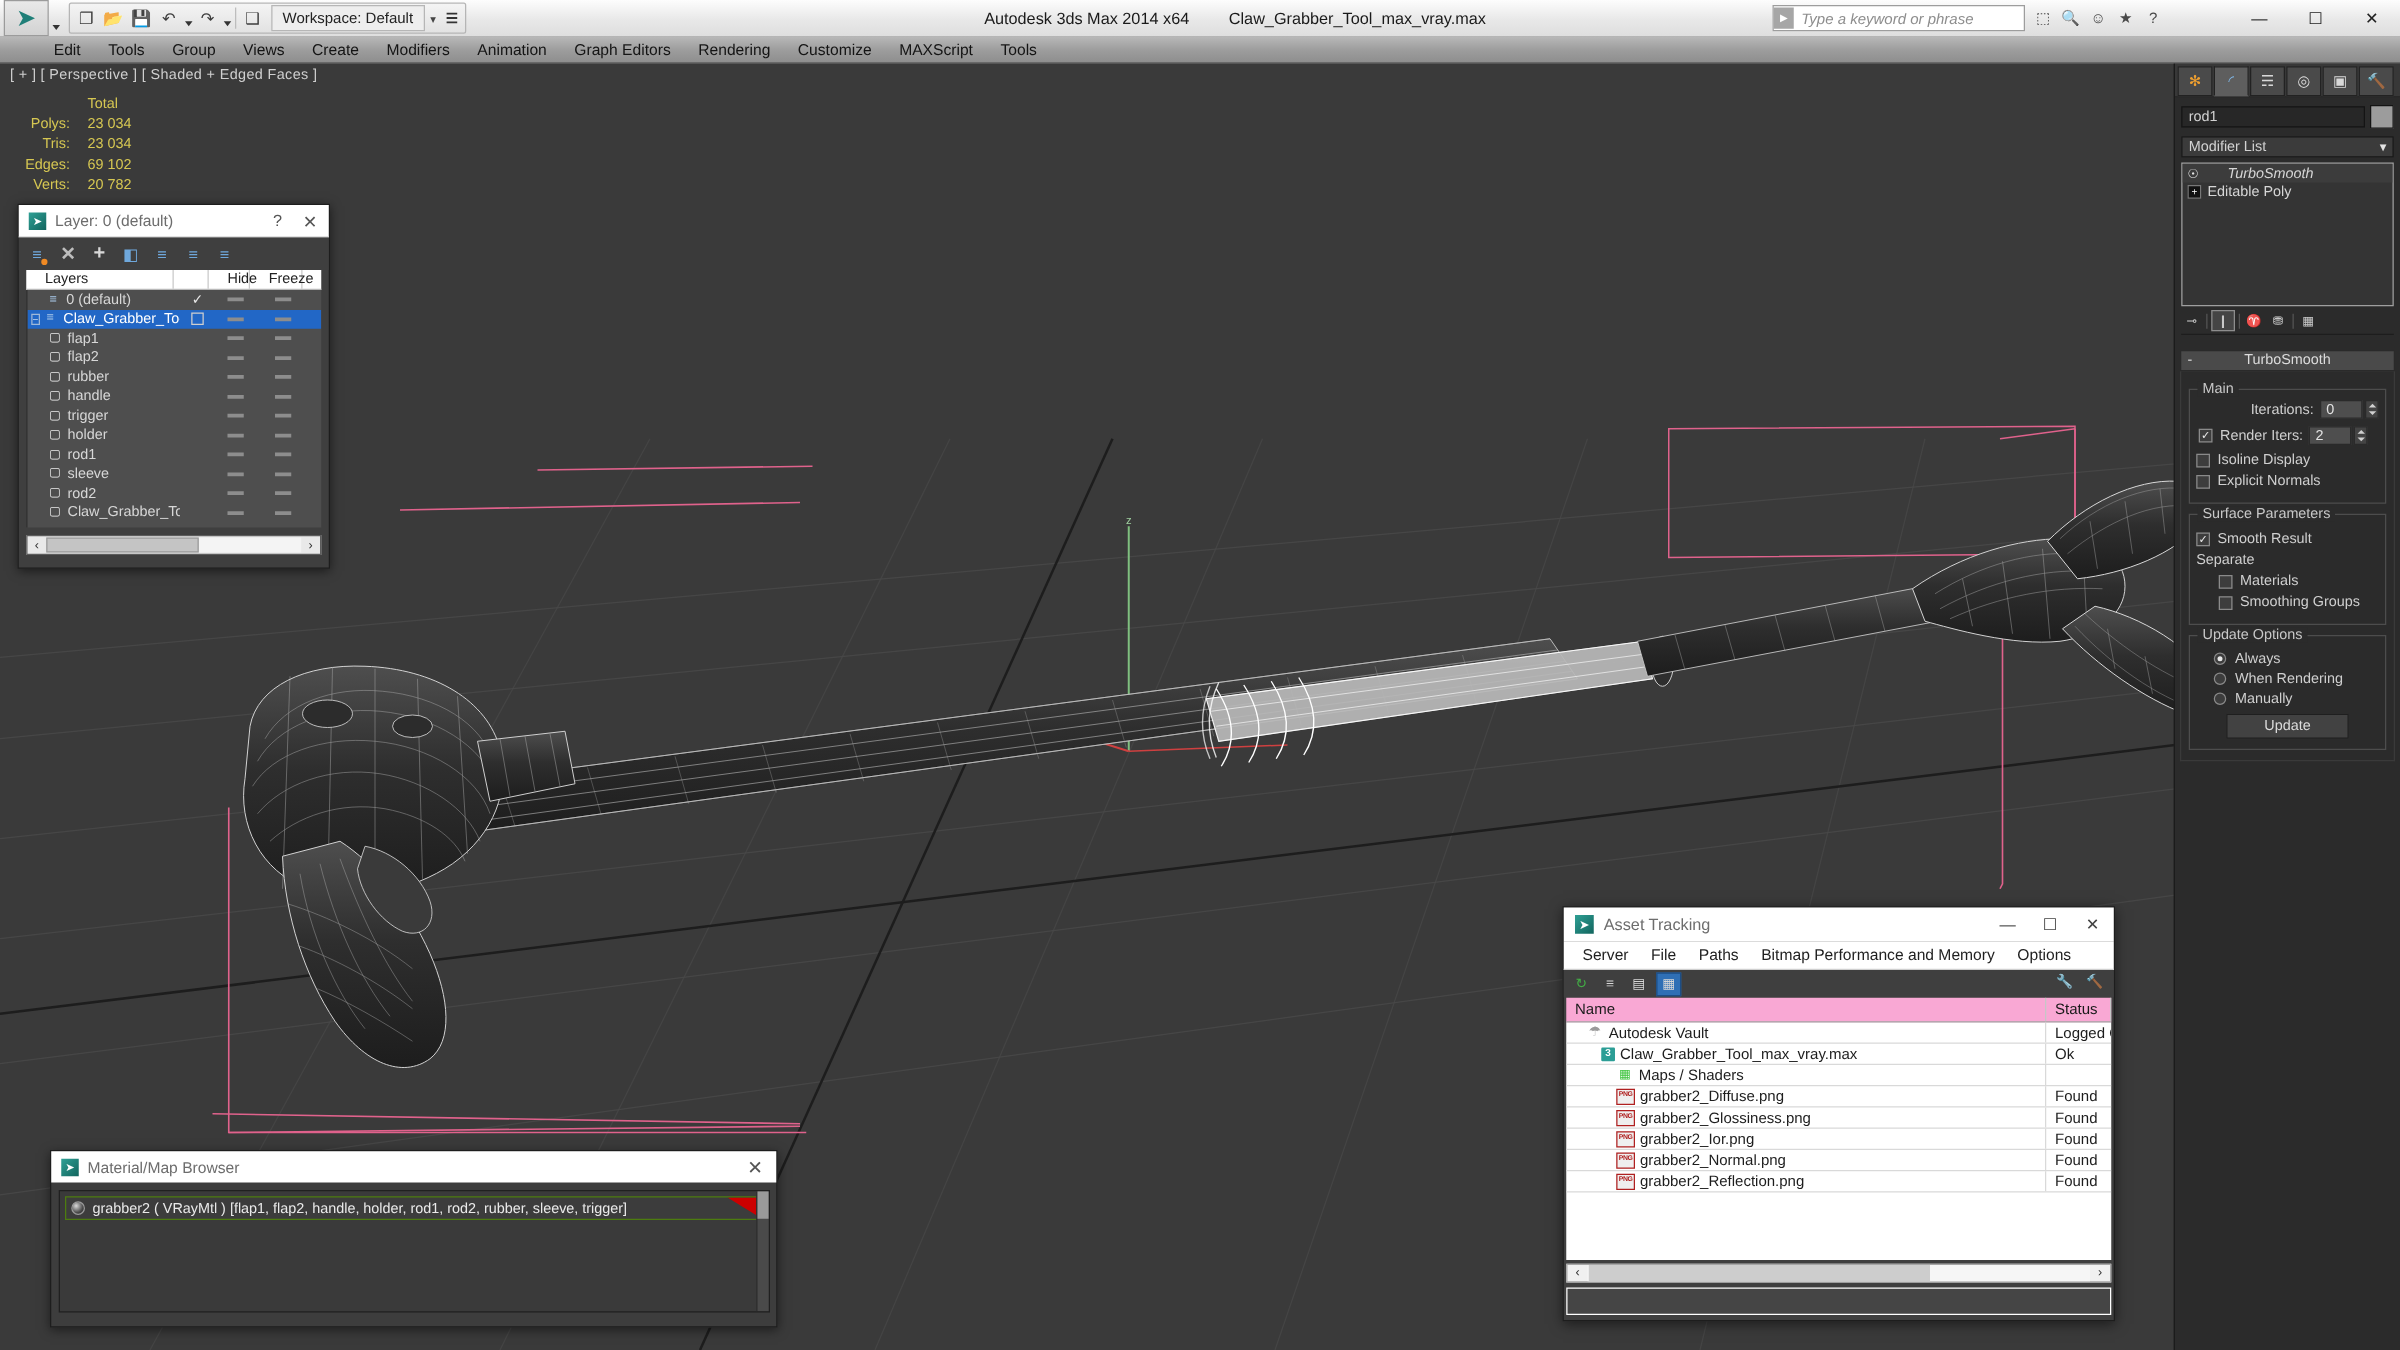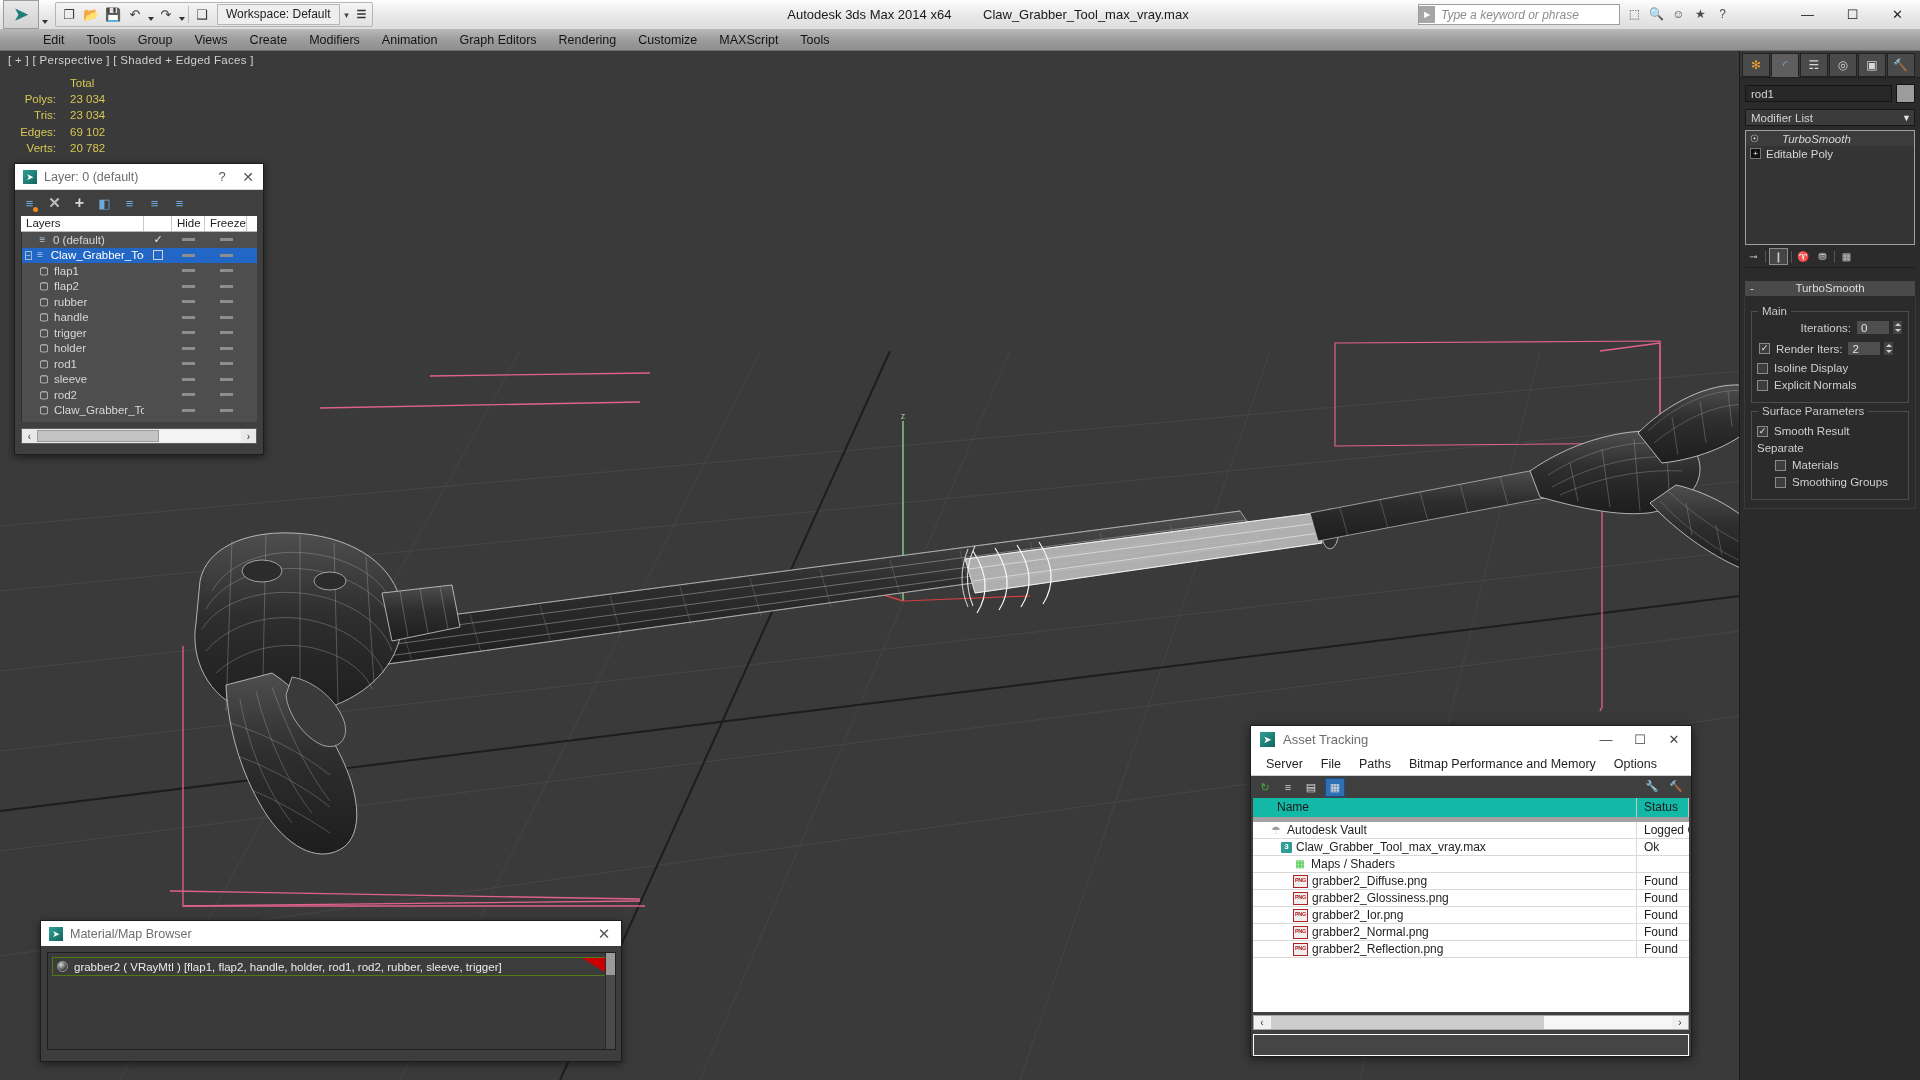--- a/index.html
+++ b/index.html
@@ -217,21 +217,21 @@
   }
   .ld-tb{width:19px;height:19px;display:flex;align-items:center;justify-content:center;position:relative;}
   .ld-tb .st{color:#6fa8dc;font-size:13px;line-height:1;}
   .ld-tb .xx{color:#bdbdbd;font-size:15px;font-weight:bold;}
   .ld-tb .pp{color:#d8d8d8;font-size:16px;font-weight:bold;}
   .ld-tb .dot{position:absolute;right:1px;bottom:1px;width:5px;height:5px;border-radius:50%;background:#f08a24;}
   .ld-hdr{
     display:flex;height:15px;background:#fff;border-bottom:1px solid #b9b9b9;align-items:center;
     margin:0 6px;
   }
-  .ld-hdr .c{color:#222;font-size:11.5px;padding-left:5px;border-right:1px solid #c9c9c9;height:15px;line-height:15px;box-sizing:border-box;}
+  .ld-hdr .c{color:#222;font-size:11.5px;padding-left:15px;border-right:1px solid #c9c9c9;height:15px;line-height:15px;box-sizing:border-box;}
   .ld-hdr .c.name{flex:1;}
   .ld-hdr .c.sel{width:28px;}
   .ld-hdr .c.hide{width:33px;}
   .ld-hdr .c.freeze{width:42px;}
   .ld-hdr .c.last{width:10px;border-right:none;}
   .ld-list{
     margin:0 6px;height:190px;background:#4e4e4e;overflow:hidden;position:relative;
     border-left:1px solid #2e2e2e;
   }
   .lrow{display:flex;align-items:center;height:15.5px;font-size:11.5px;color:#d7d7d7;}
@@ -327,21 +327,21 @@
   .at-toolbar{
     height:22px;background:#3f3f3f;display:flex;align-items:center;padding-left:5px;gap:5px;
     position:relative;
   }
   .at-tb{width:18px;height:17px;display:flex;align-items:center;justify-content:center;font-size:11px;}
   .at-tb.boxed{background:#2f6fb5;border:1px solid #1d4d84;}
   .at-tb .g{color:#d6d6d6;font-size:11px;line-height:1;}
   .at-tb .green{color:#42b045;}
   .at-right{position:absolute;right:6px;top:2px;display:flex;gap:6px;}
   .at-cols{
-    display:flex;height:19px;background:#14b8a6;border-bottom:5px solid #a3a3a3;margin:0 2px;padding-left:17px;
+    display:flex;height:19px;background:#f9a8d4;border-bottom:1px solid #a3a3a3;margin:0 2px;
   }
   .at-cols .c{color:#1a1a1a;font-size:12px;line-height:19px;padding-left:7px;border-right:1px solid #c6c6c6;box-sizing:border-box;}
   .at-cols .c.name{flex:1;}
   .at-cols .c.status{width:52px;}
   .at-list{margin:0 2px;height:190px;background:#fff;overflow:hidden;}
   .at-row{display:flex;height:16px;border-bottom:1px solid #d9d9d9;align-items:center;font-size:12px;color:#1d1d1d;}
   .at-row .nm{flex:1;display:flex;align-items:center;overflow:hidden;white-space:nowrap;border-right:1px solid #d9d9d9;height:16px;}
   .at-row .st{width:52px;padding-left:7px;box-sizing:border-box;white-space:nowrap;overflow:hidden;}
   .ind0{width:16px;flex:none;}
   .ind1{width:28px;flex:none;}
@@ -742,20 +742,38 @@
           <div class="ckrow" style="margin-left:18px;">
             <span class="ckbox"></span>
             <span class="ck-lbl">Materials</span>
           </div>
           <div class="ckrow" style="margin-left:18px;">
             <span class="ckbox"></span>
             <span class="ck-lbl">Smoothing Groups</span>
           </div>
         </div>
 
+        <div class="grp">
+          <div class="cap">Update Options</div>
+          <div class="rdrow">
+            <span class="rdbox on">
+                <i></i>
+              </span>
+            <span class="ck-lbl">Always</span>
+          </div>
+          <div class="rdrow">
+            <span class="rdbox"></span>
+            <span class="ck-lbl">When Rendering</span>
+          </div>
+          <div class="rdrow">
+            <span class="rdbox"></span>
+            <span class="ck-lbl">Manually</span>
+          </div>
+          <div class="updbtn">Update</div>
+        </div>
 
       </div>
     </div>
   </div>
 
   <div class="layerdlg">
     <div class="ld-title">
       <span class="ld-ico">➤</span>
       <span class="ld-ttl">Layer: 0 (default)</span>
       <span class="ld-q">?</span>

